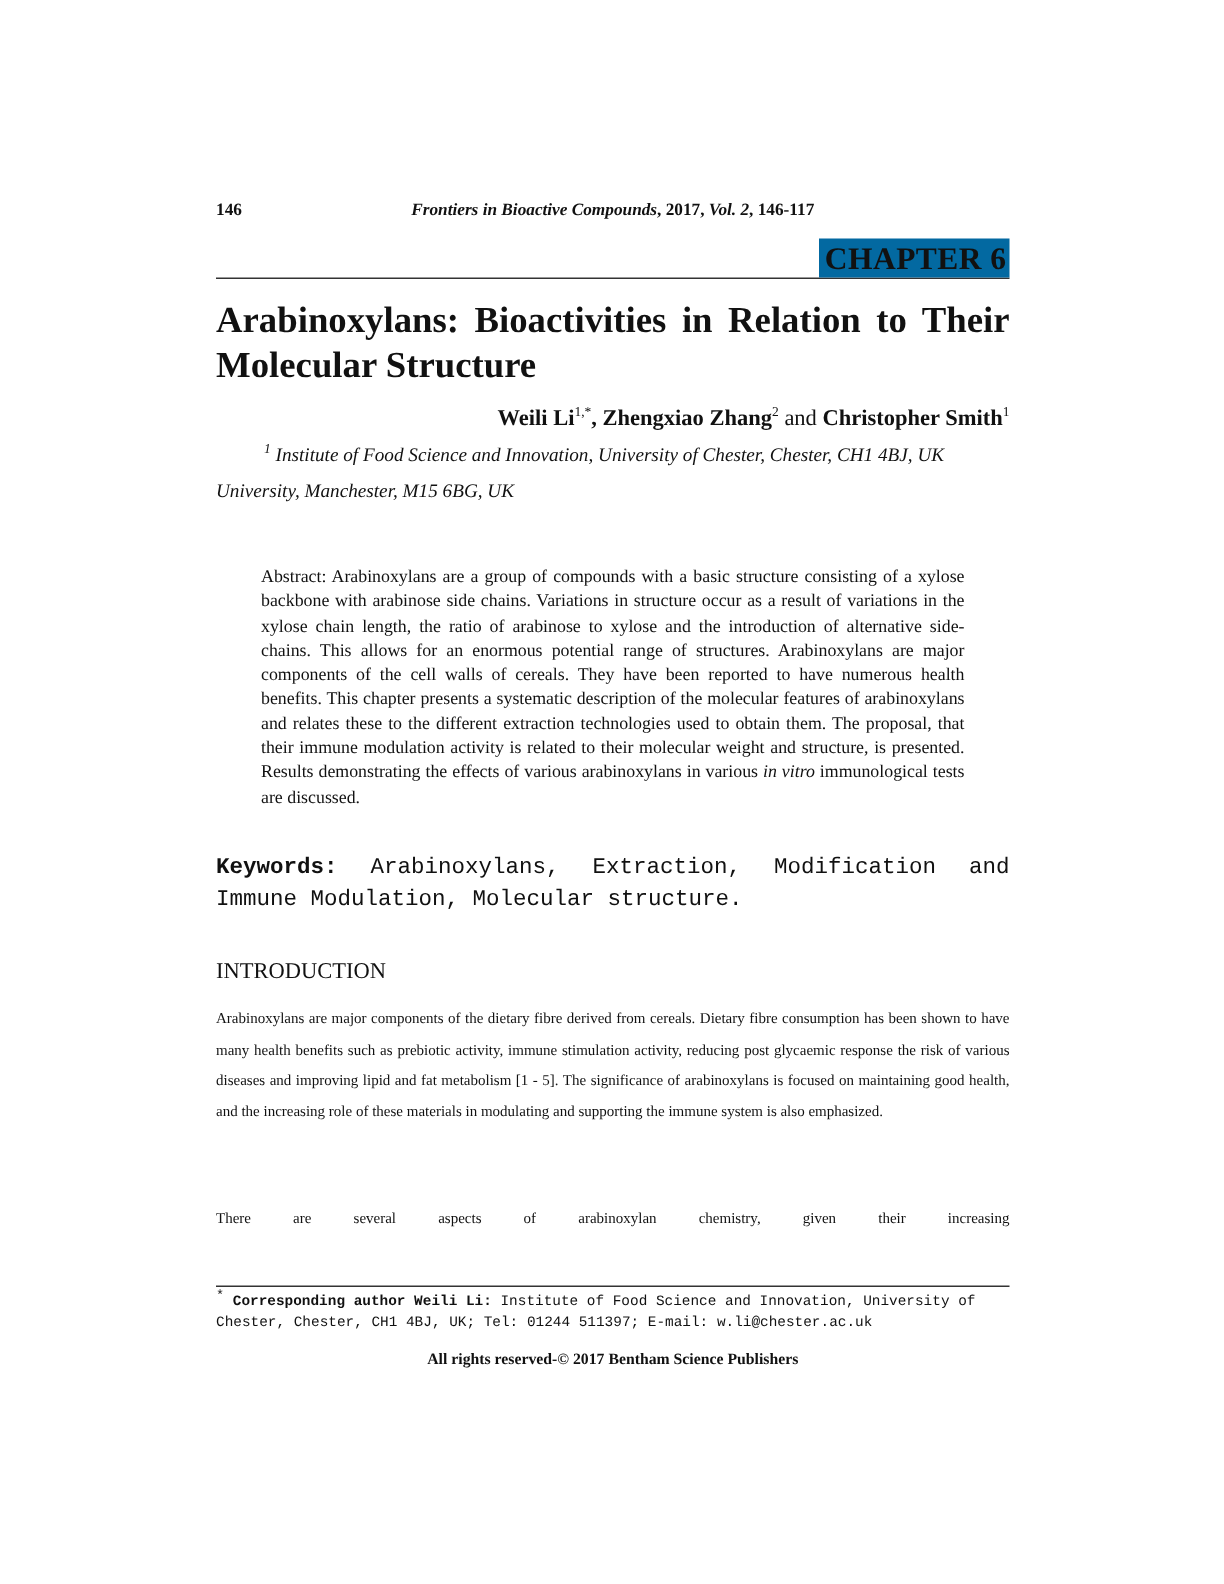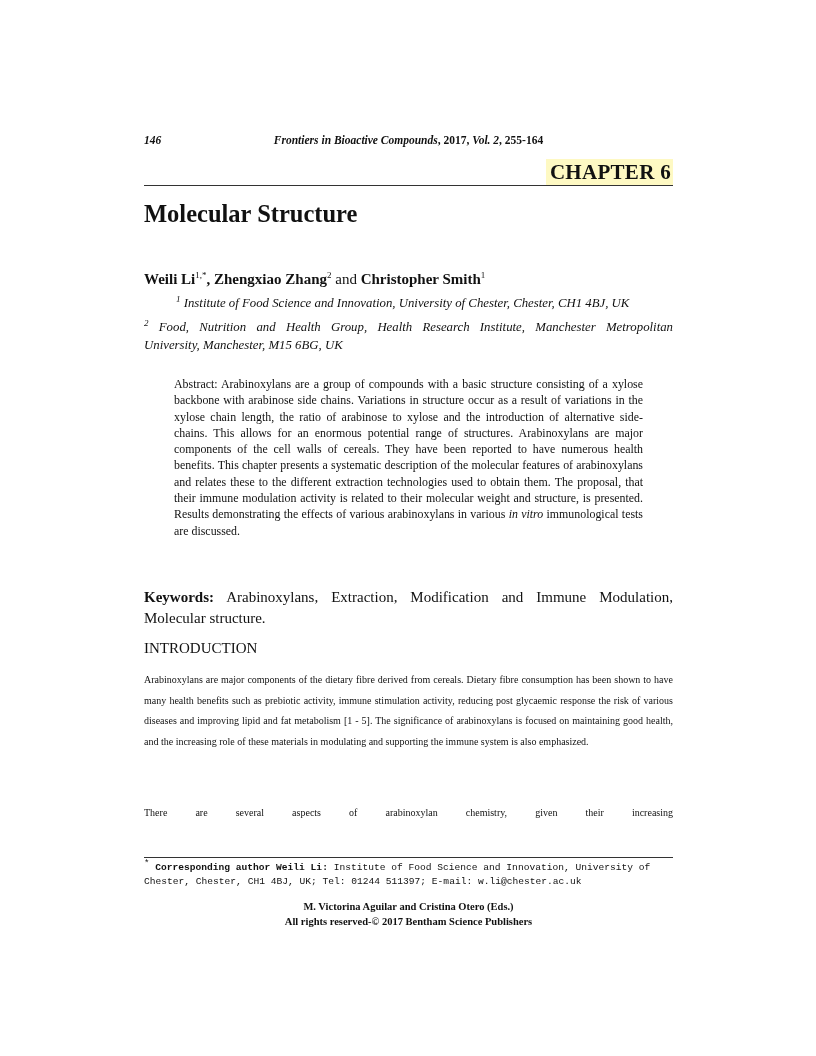--- a/index.html
+++ b/index.html
@@ -1,77 +1,76 @@
 <!DOCTYPE html>
 <html><head>
   <meta charset="utf-8">
   <style>
     html, body { margin: 0; padding: 0; background: #ffffff; }
     body { width: 816px; height: 1056px; position: relative; font-family: "Liberation Serif", serif; color: #111; overflow: hidden; }
     .running-head { position: absolute; top: 134px; left: 144px; width: 529px; font-size: 11.5px; font-weight: bold; }
-    .running-head .pno { position: absolute; left: 0; top: 0; font-style: italic; }
+    .running-head .pno { position: absolute; left: 0; top: 0; }
     .running-head .journal { position: absolute; left: 0; width: 529px; text-align: center; top: 0; }
     .running-head i { font-style: italic; }
     .chapter-wrap { position: absolute; top: 159px; left: 144px; width: 529px; height: 26px; border-bottom: 1.3px solid #333; }
-    .chapter-box { position: absolute; right: 0; top: 0; background: #fef9c3; font-weight: bold; font-size: 21px; line-height: 26px; padding: 0 2px 0 4px; letter-spacing: 0.3px; }
+    .chapter-box { position: absolute; right: 0; top: 0; background: #0369a1; font-weight: bold; font-size: 21px; line-height: 26px; padding: 0 2px 0 4px; letter-spacing: 0.3px; }
     .title { position: absolute; top: 199px; left: 144px; width: 529px; font-size: 24.5px; font-weight: bold; line-height: 30px; text-align: justify; text-align-last: left; }
     .title .l1 { display: block; text-align: justify; text-align-last: justify; }
-    .authors { position: absolute; top: 271px; left: 144px; width: 529px; font-size: 15px; }
+    .authors { position: absolute; top: 271px; left: 144px; width: 529px; font-size: 15px; text-align: right; }
     .authors b { font-weight: bold; }
     .authors sup, .aff sup, .footnote sup { font-size: 9px; vertical-align: super; line-height: 0; }
     .aff { position: absolute; left: 144px; width: 529px; font-size: 12.8px; font-style: italic; line-height: 18px; }
     .aff1 { top: 294px; margin-left: 32px; }
     .aff2 { top: 318px; text-align: justify; }
     .aff2 .first { display: block; text-align: justify; text-align-last: justify; }
     .abstract { position: absolute; top: 376px; left: 174px; width: 469px; font-size: 11.9px; line-height: 16.3px; text-align: justify; }
     .abstract b { font-weight: normal; }
-    .keywords { position: absolute; top: 587px; left: 144px; width: 529px; font-size: 15px; line-height: 21px; text-align: justify; }
+    .keywords { position: absolute; top: 568px; left: 144px; width: 529px; font-size: 15px; line-height: 21px; text-align: justify; font-family: Liberation Mono, monospace; }
     .heading { position: absolute; top: 640px; left: 144px; font-size: 15px; font-weight: normal; }
     .para { position: absolute; left: 144px; width: 529px; font-size: 10px; line-height: 20.7px; text-align: justify; }
     .p1 { top: 670px; }
     .p2 { top: 803px; text-align-last: justify; }
     .footnote-rule { position: absolute; top: 857px; left: 144px; width: 529px; border-top: 1px solid #333; }
     .footnote { position: absolute; top: 861px; left: 144px; width: 529px; font-size: 9.6px; line-height: 14px; font-family: Liberation Mono, monospace; }
     .footnote b { font-weight: bold; }
     .editors { position: absolute; top: 899px; left: 144px; width: 529px; text-align: center; font-size: 10.5px; font-weight: bold; line-height: 15px; }
   </style>
 </head>
 <body>
 
 <div class="running-head">
   <span class="pno">146</span>
-  <span class="journal"><i>Frontiers in Bioactive Compounds</i><span>, 2017, </span><i>Vol. 2</i><span>, 255-164</span></span>
+  <span class="journal"><i>Frontiers in Bioactive Compounds</i><span>, 2017, </span><i>Vol. 2</i><span>, 146-117</span></span>
 </div>
 
 <div class="chapter-wrap">
   <div class="chapter-box">CHAPTER 6</div>
 </div>
 
 <h1 class="title" style="margin:0;">
+  <span class="l1">Arabinoxylans: Bioactivities in Relation to Their</span>
   <span>Molecular Structure</span>
 </h1>
 
 <div class="authors">
   <b>Weili Li</b><sup>1,*</sup><b>, </b><b>Zhengxiao Zhang</b><sup>2</sup><span> and </span><b>Christopher Smith</b><sup>1</sup>
 </div>
 
 <div class="aff aff1"><sup>1</sup> <span>Institute of Food Science and Innovation, University of Chester, Chester, CH1 4BJ, UK</span></div>
 <div class="aff aff2">
-  <span class="first"><sup>2</sup> <span>Food, Nutrition and Health Group, Health Research Institute, Manchester Metropolitan</span></span>
   <span>University, Manchester, M15 6BG, UK</span>
 </div>
 
 <div class="abstract"><b>Abstract:</b><span> Arabinoxylans are a group of compounds with a basic structure consisting of a xylose backbone with arabinose side chains. Variations in structure occur as a result of variations in the xylose chain length, the ratio of arabinose to xylose and the introduction of alternative side-chains. This allows for an enormous potential range of structures. Arabinoxylans are major components of the cell walls of cereals. They have been reported to have numerous health benefits. This chapter presents a systematic description of the molecular features of arabinoxylans and relates these to the different extraction technologies used to obtain them. The proposal, that their immune modulation activity is related to their molecular weight and structure, is presented. Results demonstrating the effects of various arabinoxylans in various </span><i>in vitro</i><span> immunological tests are discussed.</span></div>
 
 <div class="keywords"><b>Keywords:</b><span> Arabinoxylans, Extraction, Modification and Immune Modulation, Molecular structure.</span></div>
 
 <div class="heading">INTRODUCTION</div>
 
 <p class="para p1" style="margin:0;">Arabinoxylans are major components of the dietary fibre derived from cereals. Dietary fibre consumption has been shown to have many health benefits such as prebiotic activity, immune stimulation activity, reducing post glycaemic response the risk of various diseases and improving lipid and fat metabolism [1 - 5]. The significance of arabinoxylans is focused on maintaining good health, and the increasing role of these materials in modulating and supporting the immune system is also emphasized.</p>
 <p class="para p2" style="margin:0;">There are several aspects of arabinoxylan chemistry, given their increasing</p>
 
 <div class="footnote-rule"></div>
 <div class="footnote"><sup>*</sup> <b>Corresponding author Weili Li:</b><span> Institute of Food Science and Innovation, University of Chester, Chester, CH1 4BJ, UK; Tel: 01244 511397; E-mail: w.li@chester.ac.uk</span></div>
 
 <div class="editors">
-  <div>M. Victorina Aguilar and Cristina Otero (Eds.)</div>
   <div>All rights reserved-© 2017 Bentham Science Publishers</div>
 </div>
 
 </body></html>

